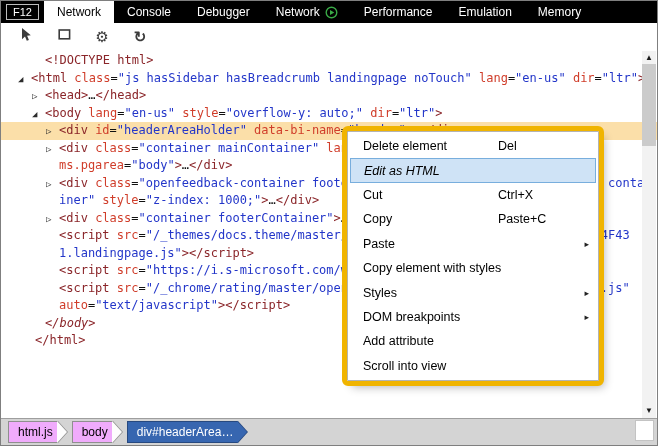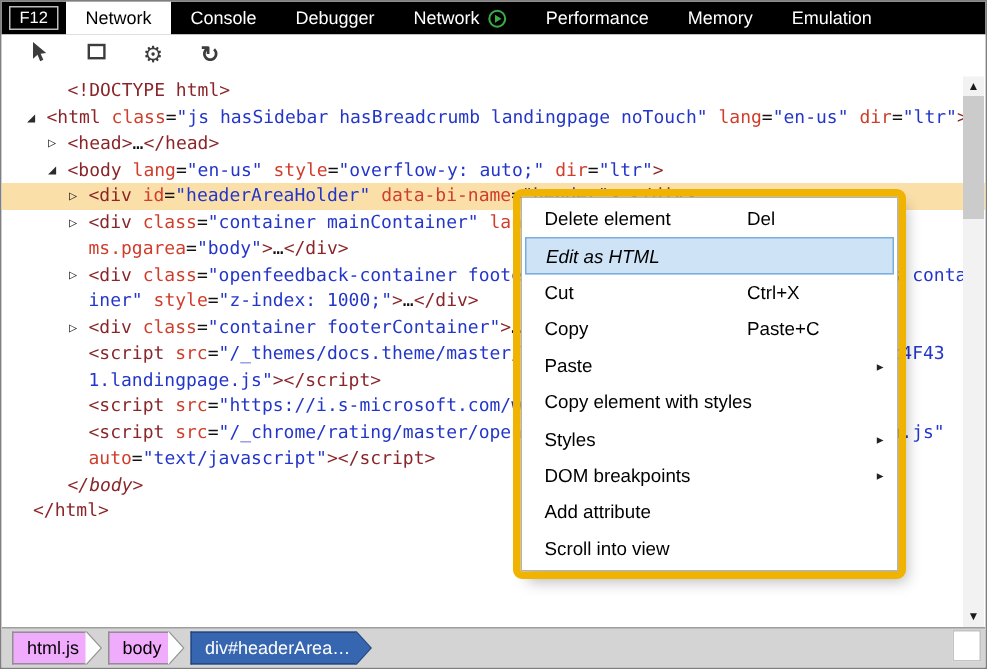--- a/index.html
+++ b/index.html
@@ -97,24 +97,24 @@
             <svg width="13" height="13" viewBox="0 0 13 13">
               <circle cx="6.5" cy="6.5" r="5.3" fill="none" stroke="#39aa46" stroke-width="1.4"></circle>
               <path d="M5 3.9 L9.3 6.5 L5 9.1 Z" fill="#39aa46"></path>
             </svg>
           </span>
         </div>
         <div class="tab">
           <span>Performance</span>
         </div>
         <div class="tab">
+          <span>Emulation</span>
+        </div>
+        <div class="tab">
           <span>Memory</span>
-        </div>
-        <div class="tab">
-          <span>Emulation</span>
         </div>
       </div>
   </div>
 
   <div class="toolbar">
       <div class="tool-btn">
         <span><svg width="15" height="15" viewBox="0 0 15 15">
             <path d="M3 1 L3 12.2 L6 9.5 L7.8 13.8 L9.9 12.9 L8.1 8.8 L11.8 8.3 Z" fill="#3c3c3c"></path>
           </svg></span>
       </div>
@@ -141,21 +141,21 @@
       <div class="code-line" style="padding-left: 58px;"><span class="tk-a">ms.pgarea</span><span class="tk-p">=</span><span class="tk-v">"body"</span><span class="tk-t">&gt;</span><span class="tk-p">…</span><span class="tk-t">&lt;/div&gt;</span></div>
       <div class="code-line" style="padding-left: 58px;"><span class="tree-arrow" style="left: 45px;">▷</span><span class="tk-t">&lt;div </span><span class="tk-a">class</span><span class="tk-p">=</span><span class="tk-v">"openfeedback-container footer-container openfeedback-containers conta</span></div>
       <div class="code-line" style="padding-left: 58px;"><span class="tk-v">iner"</span><span class="tk-p"> </span><span class="tk-a">style</span><span class="tk-p">=</span><span class="tk-v">"z-index: 1000;"</span><span class="tk-t">&gt;</span><span class="tk-p">…</span><span class="tk-t">&lt;/div&gt;</span></div>
       <div class="code-line" style="padding-left: 58px;"><span class="tree-arrow" style="left: 45px;">▷</span><span class="tk-t">&lt;div </span><span class="tk-a">class</span><span class="tk-p">=</span><span class="tk-v">"container footerContainer"</span><span class="tk-t">&gt;</span><span class="tk-p">…</span><span class="tk-t">&lt;/div&gt;</span></div>
       <div class="code-line" style="padding-left: 58px;"><span class="tk-t">&lt;script </span><span class="tk-a">src</span><span class="tk-p">=</span><span class="tk-v">"/_themes/docs.theme/master/en-us/_js/57345-31229-aa11f0b1e5e8c4F43</span></div>
       <div class="code-line" style="padding-left: 58px;"><span class="tk-v">1.landingpage.js"</span><span class="tk-t">&gt;&lt;/script&gt;</span></div>
       <div class="code-line" style="padding-left: 58px;"><span class="tk-t">&lt;script </span><span class="tk-a">src</span><span class="tk-p">=</span><span class="tk-v">"https://i.s-microsoft.com/wedcs/ms.js"</span><span class="tk-t">&gt;&lt;/script&gt;</span></div>
       <div class="code-line" style="padding-left: 58px;"><span class="tk-t">&lt;script </span><span class="tk-a">src</span><span class="tk-p">=</span><span class="tk-v">"/_chrome/rating/master/open-rating/js/open-rating.feedback.min.js"</span></div>
       <div class="code-line" style="padding-left: 58px;"><span class="tk-a">auto</span><span class="tk-p">=</span><span class="tk-v">"text/javascript"</span><span class="tk-t">&gt;&lt;/script&gt;</span></div>
       <div class="code-line" style="padding-left: 44px; font-style: italic;"><span class="tk-t">&lt;/body&gt;</span></div>
-      <div class="code-line" style="padding-left: 21px;"><span class="tk-t">&lt;/html&gt;</span></div>
+      <div class="code-line" style="padding-left: 34px;"><span class="tk-t">&lt;/html&gt;</span></div>
     </div>
 
   <div class="vscroll">
     <div class="sb-arrow sb-up">▲</div>
     <div class="sb-thumb"></div>
     <div class="sb-arrow sb-down">▼</div>
   </div>
 
   <div class="context-menu">
       <div class="menu-item">

